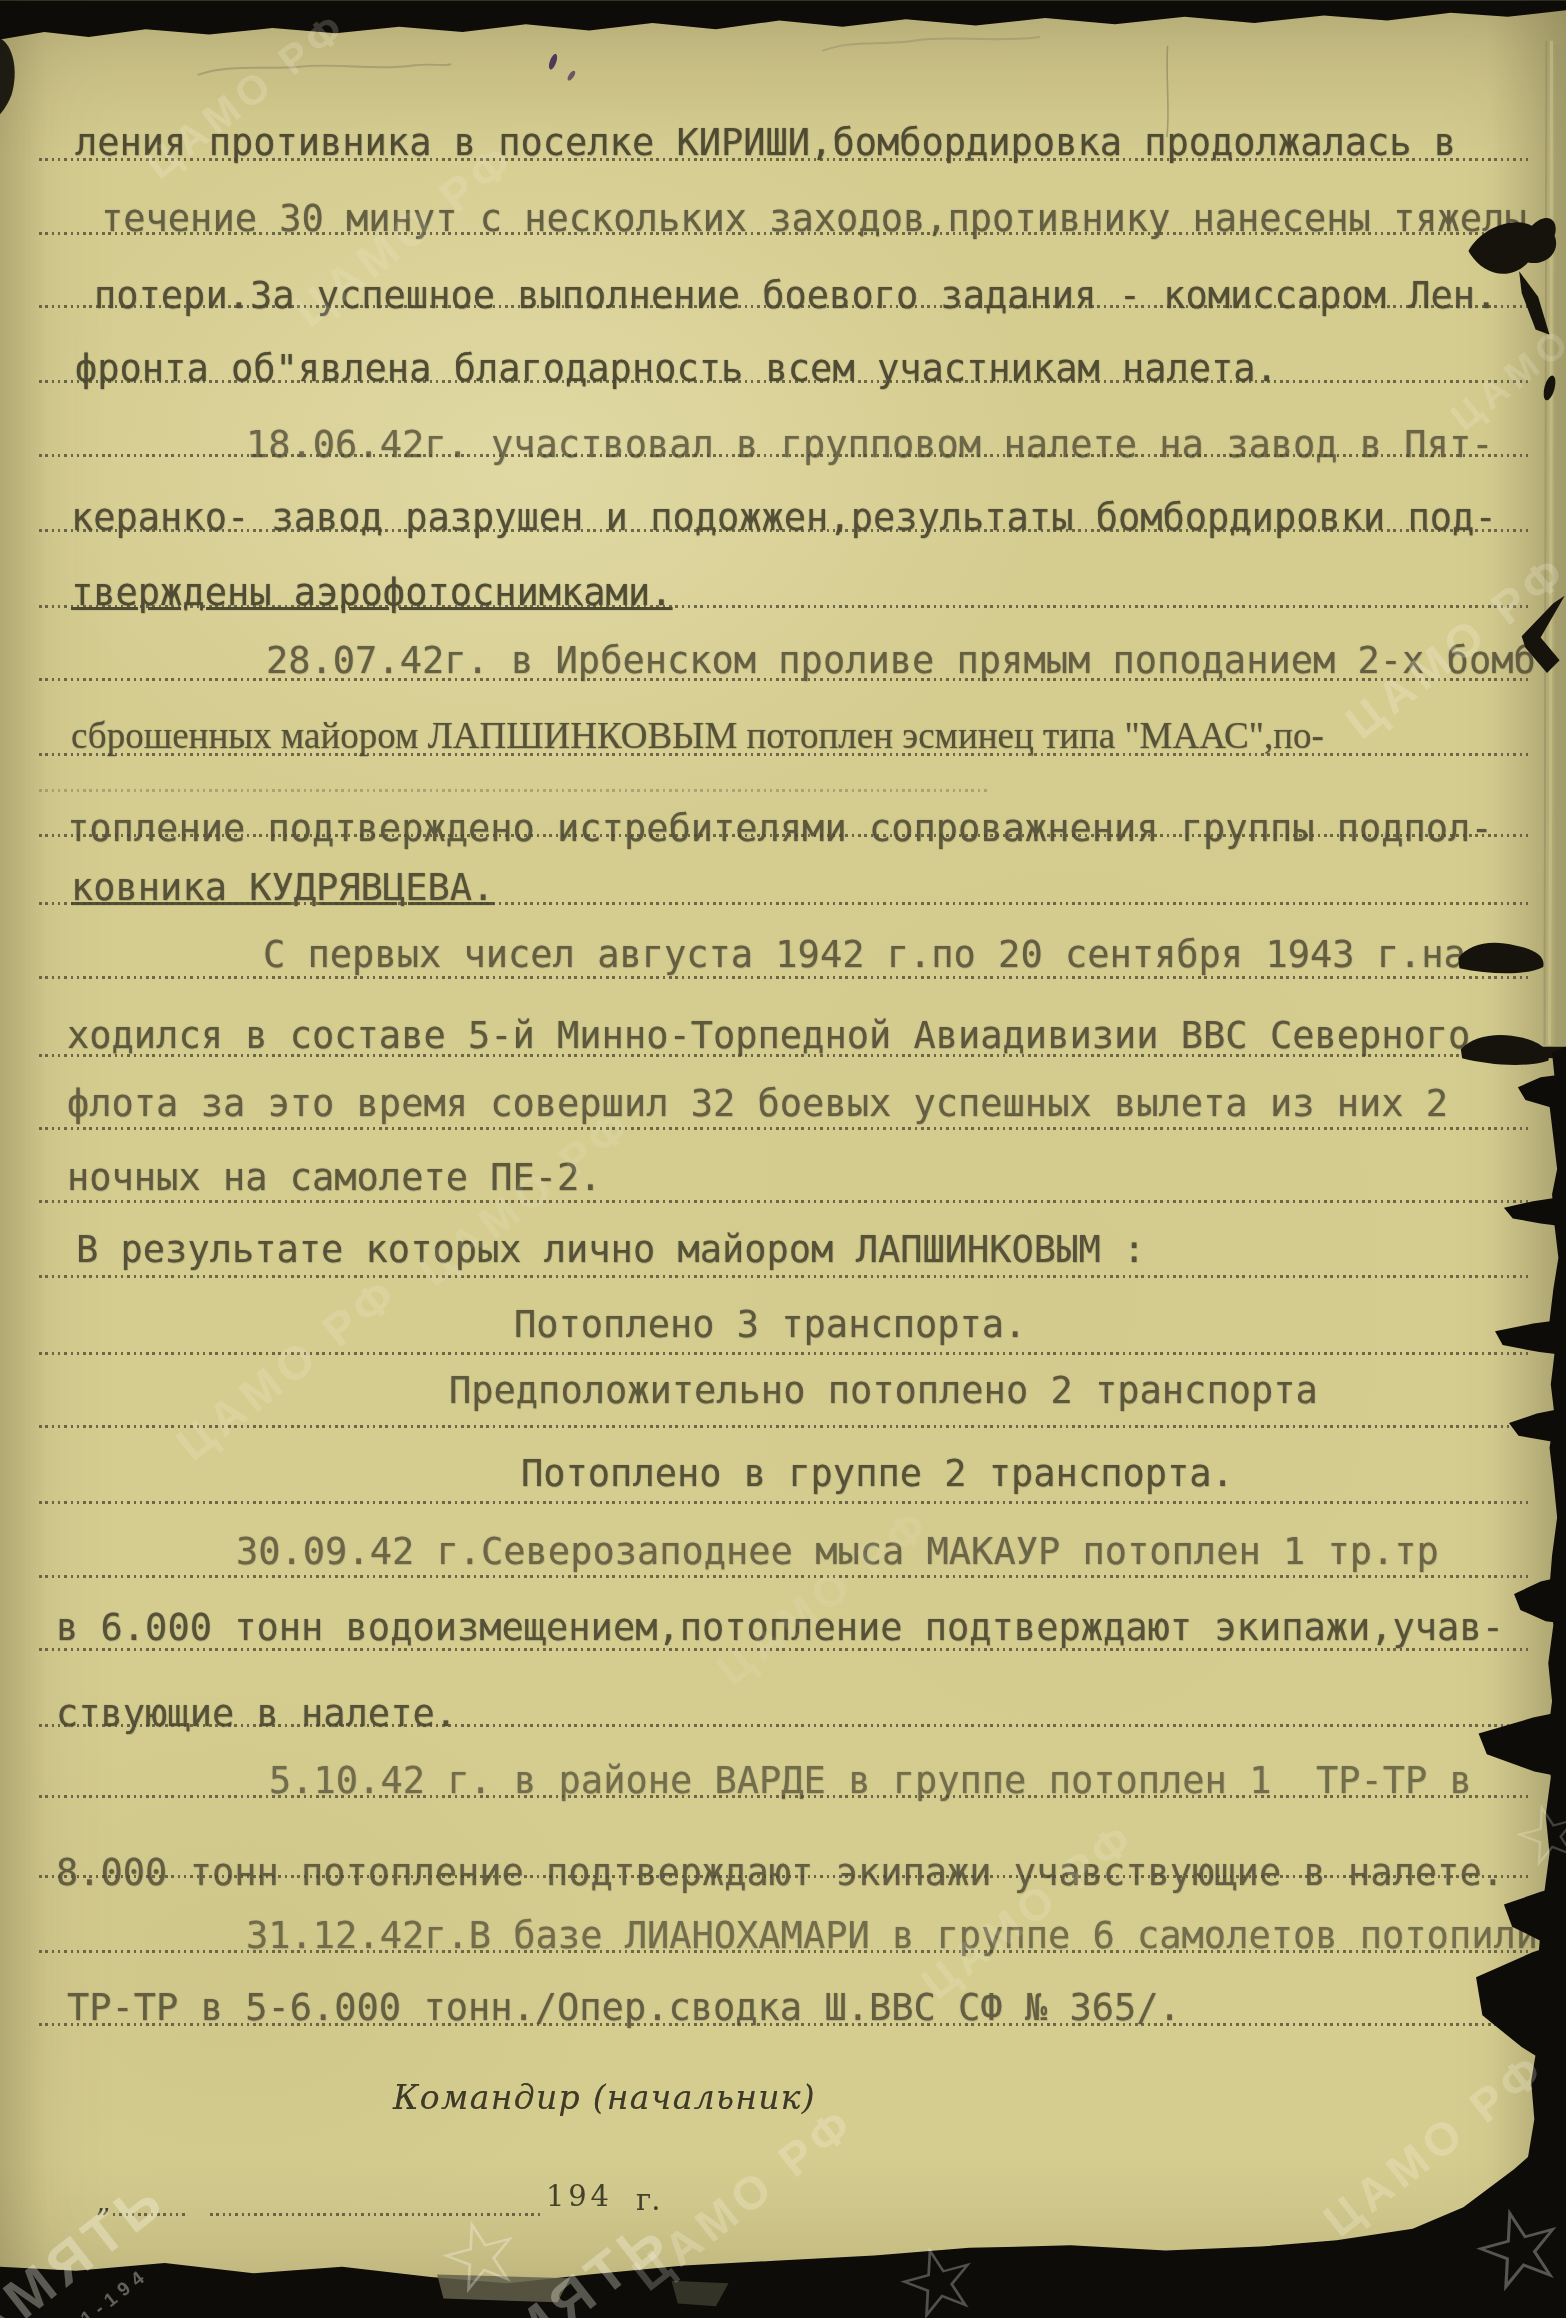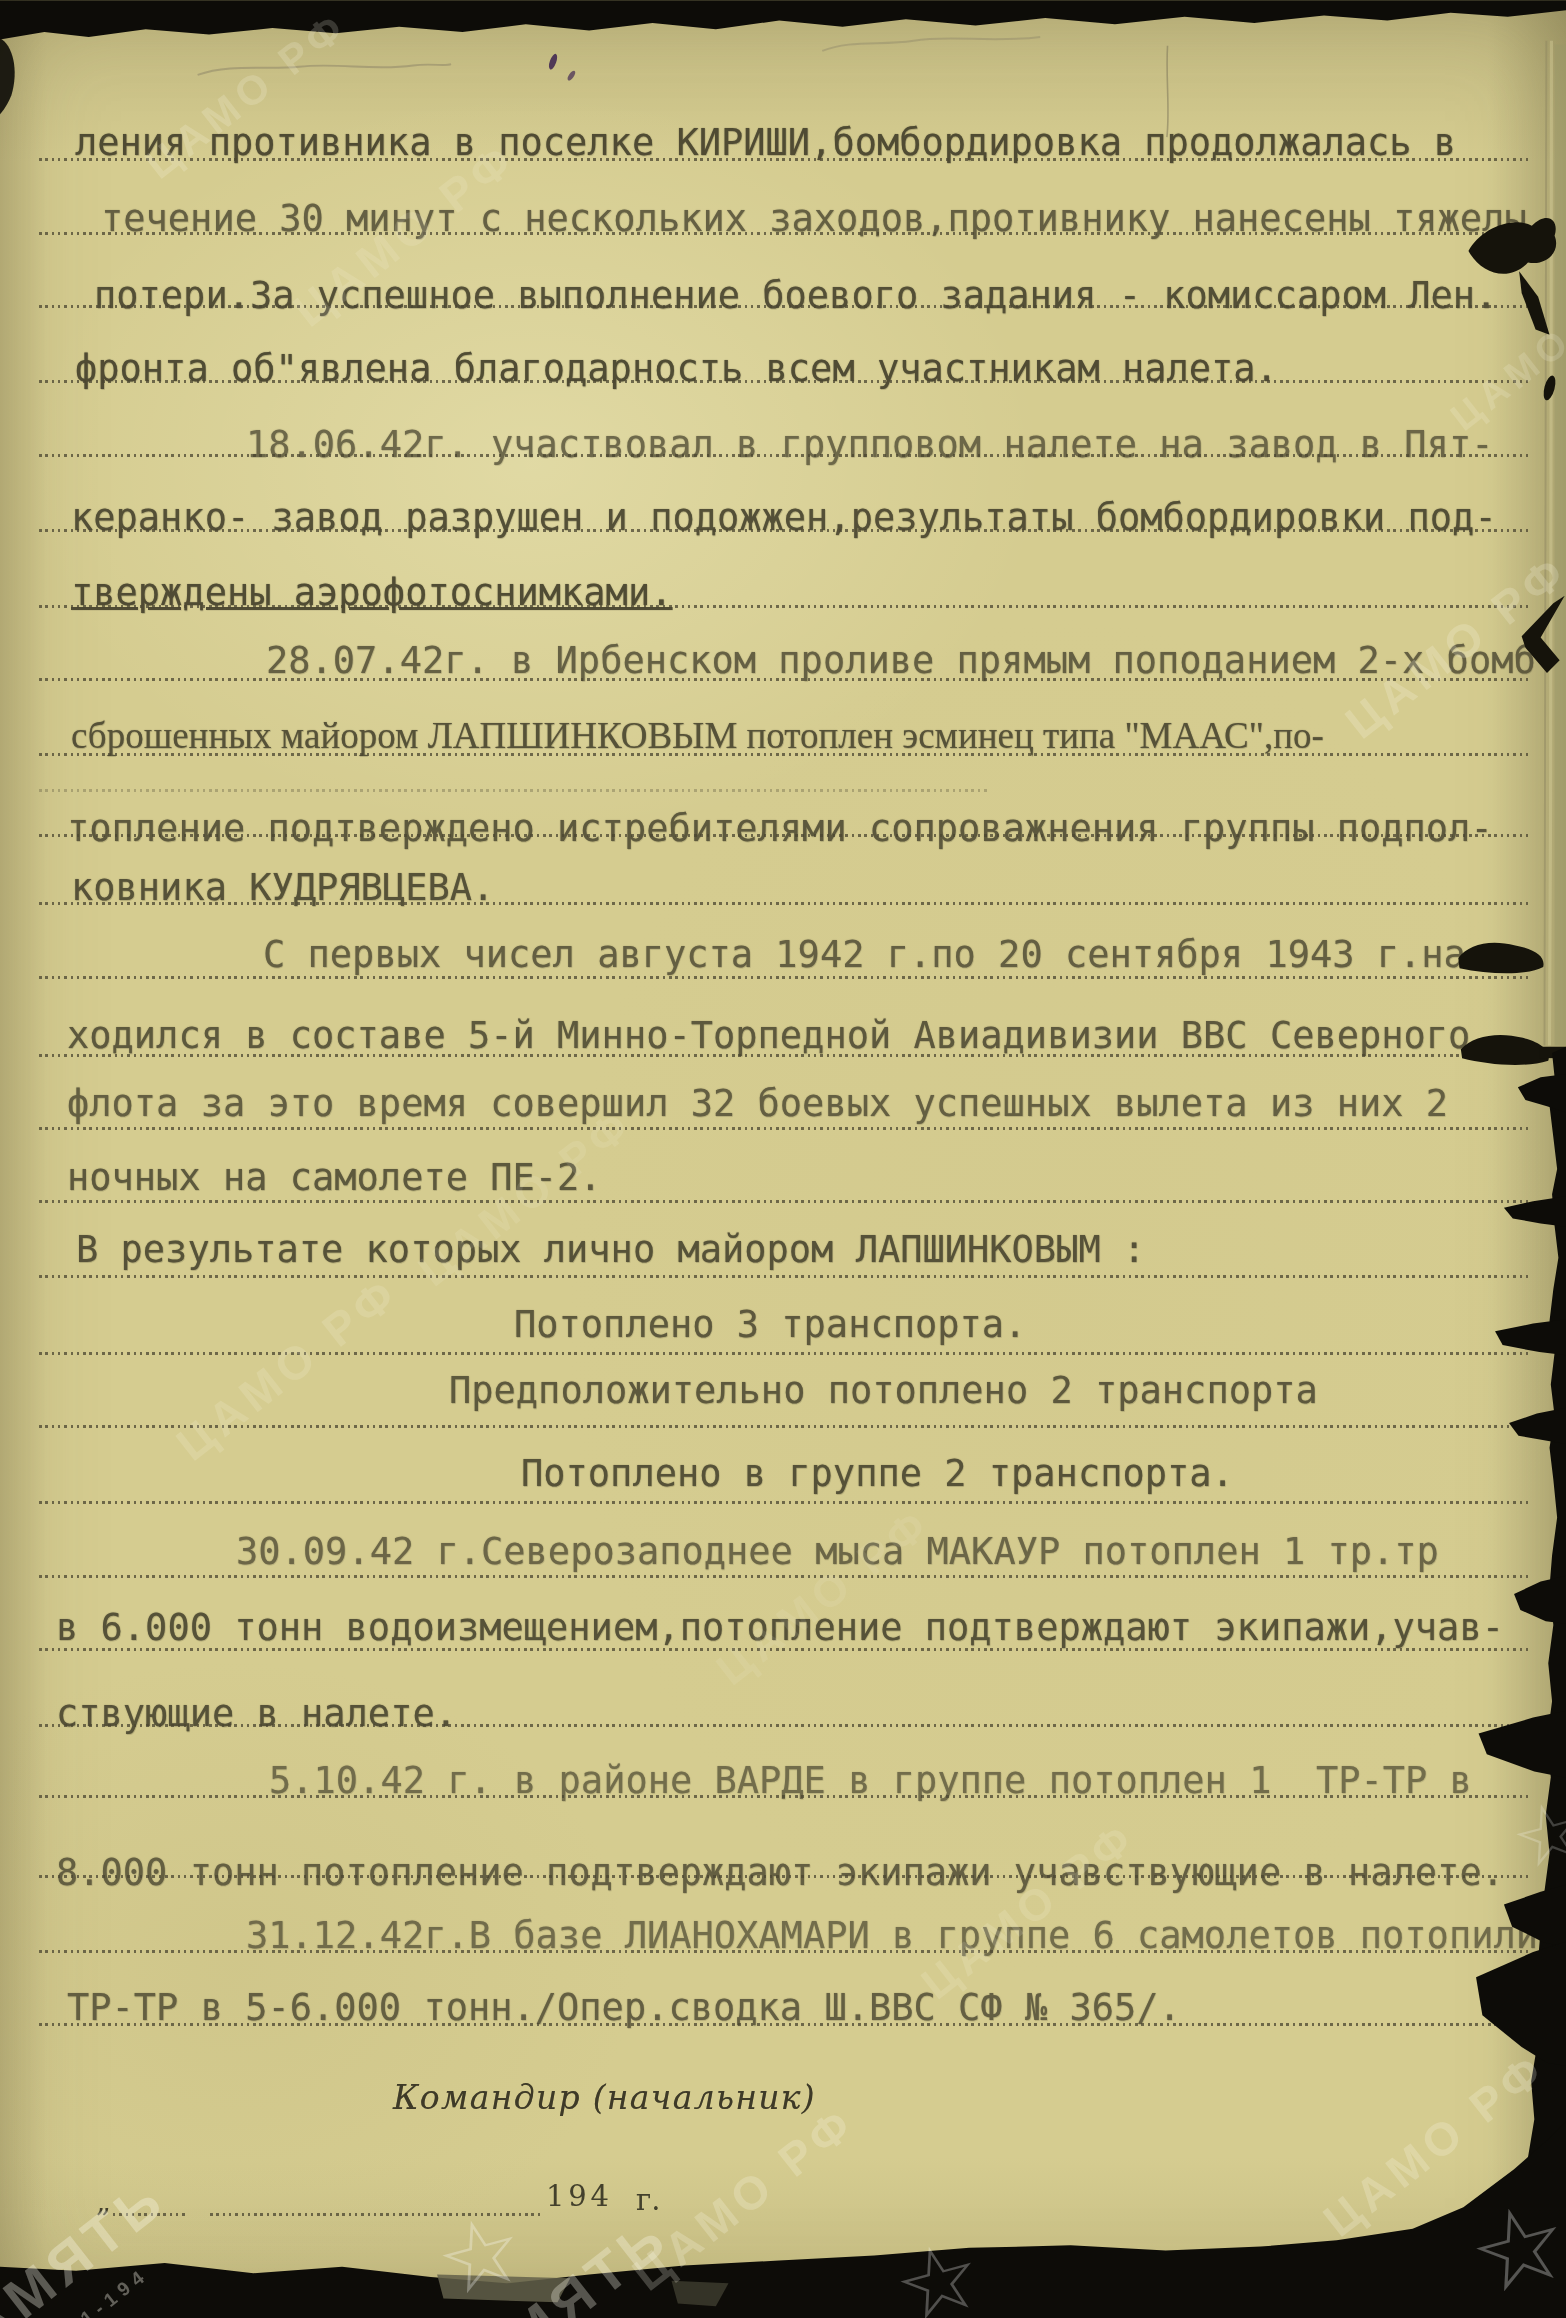--- a/index.html
+++ b/index.html
@@ -61,21 +61,21 @@
       <div class="tline" style="left: 75px; top: 124px; opacity: 0.95;">ления противника в поселке КИРИШИ,бомбордировка продолжалась в</div>
       <div class="tline" style="left: 101px; top: 200px; opacity: 0.8;">течение 30 минут с нескольких заходов,противнику нанесены тяжелы</div>
       <div class="tline" style="left: 94px; top: 277px; opacity: 0.92;">потери.За успешное выполнение боевого задания - комиссаром Лен.</div>
       <div class="tline" style="left: 75px; top: 350px; opacity: 0.95;">фронта об"явлена благодарность всем участникам налета.</div>
       <div class="tline" style="left: 246px; top: 426px; opacity: 0.75;">18.06.42г. участвовал в групповом налете на завод в Пят-</div>
       <div class="tline" style="left: 71px; top: 499px; opacity: 0.92;">керанко- завод разрушен и подожжен,результаты бомбордировки под-</div>
       <div class="tline" style="left: 71px; top: 574px; opacity: 0.95; text-decoration: underline;">тверждены аэрофотоснимками.</div>
       <div class="tline" style="left: 266px; top: 642px; opacity: 0.8;">28.07.42г. в Ирбенском проливе прямым поподанием 2-х бомб</div>
       <div class="tline" style="left: 71px; top: 717px; opacity: 0.9; font-family: Liberation Serif, serif;">сброшенных майором ЛАПШИНКОВЫМ потоплен эсминец типа "МААС",по-</div>
       <div class="tline" style="left: 67px; top: 810px; opacity: 0.85;">топление подтверждено истребителями сопроважнения группы подпол-</div>
-      <div class="tline" style="left: 71px; top: 869px; opacity: 0.9;">ковника КУДРЯВЦЕВА.</div>
+      <div class="tline" style="left: 71px; top: 869px; opacity: 0.9; text-decoration: underline;">ковника КУДРЯВЦЕВА.</div>
       <div class="tline" style="left: 263px; top: 936px; opacity: 0.8;">С первых чисел августа 1942 г.по 20 сентября 1943 г.на-</div>
       <div class="tline" style="left: 67px; top: 1017px; opacity: 0.85;">ходился в составе 5-й Минно-Торпедной Авиадивизии ВВС Северного</div>
       <div class="tline" style="left: 67px; top: 1085px; opacity: 0.8;">флота за это время совершил 32 боевых успешных вылета из них 2</div>
       <div class="tline" style="left: 67px; top: 1159px; opacity: 0.85;">ночных на самолете ПЕ-2.</div>
       <div class="tline" style="left: 76px; top: 1231px; opacity: 0.9;">В результате которых лично майором ЛАПШИНКОВЫМ :</div>
       <div class="tline" style="left: 514px; top: 1306px; opacity: 0.85;">Потоплено 3 транспорта.</div>
       <div class="tline" style="left: 449px; top: 1372px; opacity: 0.85;">Предположительно потоплено 2 транспорта</div>
       <div class="tline" style="left: 521px; top: 1455px; opacity: 0.9;">Потоплено в группе 2 транспорта.</div>
       <div class="tline" style="left: 236px; top: 1533px; opacity: 0.75;">30.09.42 г.Северозаподнее мыса МАКАУР потоплен 1 тр.тр</div>
       <div class="tline" style="left: 56px; top: 1609px; opacity: 0.9;">в 6.000 тонн водоизмещением,потопление подтверждают экипажи,учав-</div>

